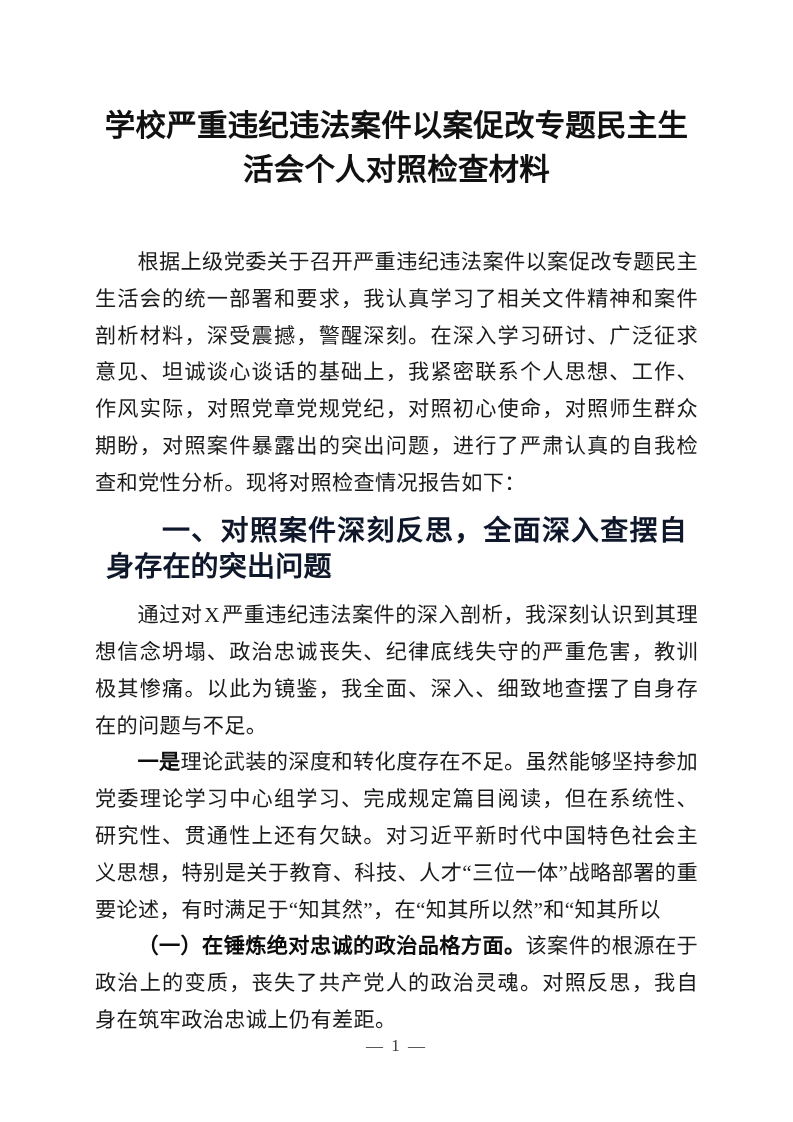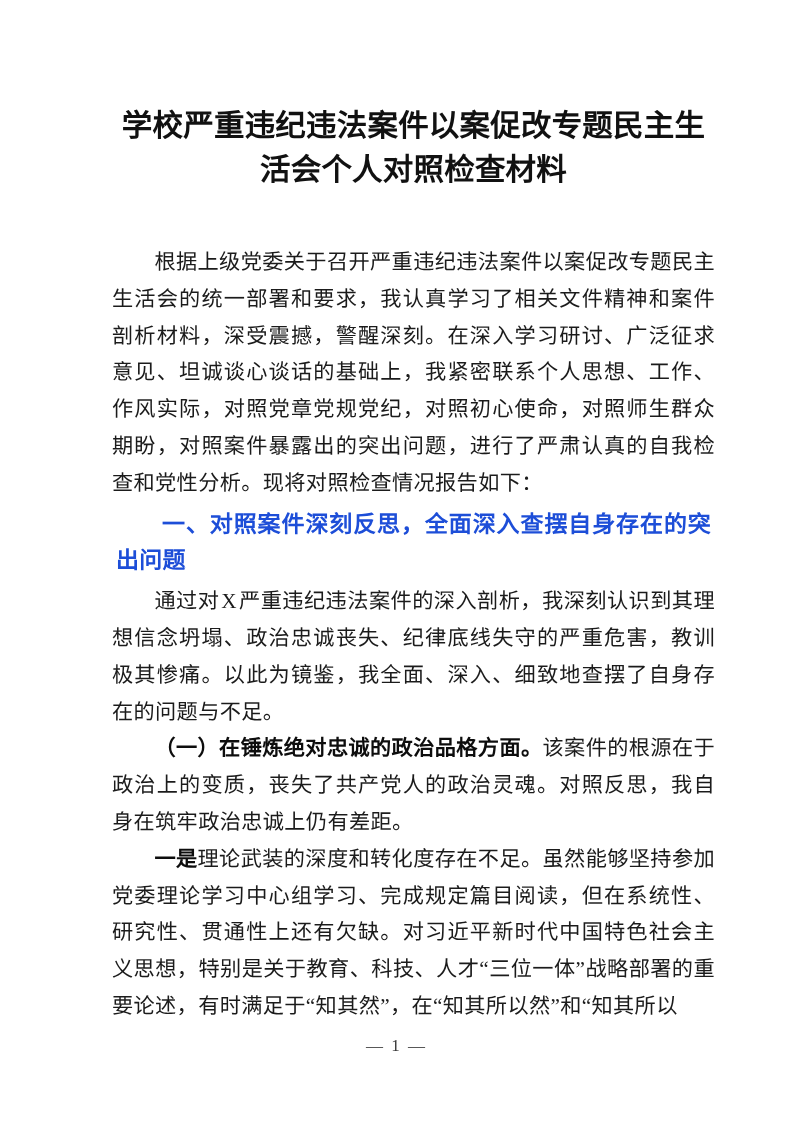--- a/index.html
+++ b/index.html
@@ -14,21 +14,21 @@
     height: 1122px;
     margin: 0 auto;
     background: #ffffff;
     box-sizing: border-box;
     overflow: hidden;
   }
 
   
   .doc-body {
     position: absolute;
-    left: 112px;
+    left: 95px;
     top: 0;
     width: 603px;
   }
 
   
   .doc-title {
     font-family: "Liberation Serif", "DejaVu Serif", serif;
     font-weight: bold;
     font-size: 30.5px;
     line-height: 44px;
@@ -59,27 +59,27 @@
   }
 
   .para.tight {
     margin-top: 0;
   }
 
   
   .heading-1 {
     font-family: "Liberation Sans", "DejaVu Sans", sans-serif;
     font-weight: bold;
-    font-size: 23px;
+    font-size: 28px;
     line-height: 36.8px;
-    color: #1d4ed8;
+    color: #0f172a;
     text-align: justify;
     text-justify: inter-ideograph;
     text-indent: 2em;
-    margin: 4px;
+    margin: 11px;
     letter-spacing: 0.2px;
   }
 
   
   .lead-bold {
     font-family: "Liberation Serif", "DejaVu Serif", serif;
     font-weight: bold;
     color: #0d0d0d;
   }
 
@@ -111,21 +111,21 @@
   <div class="doc-body">
 
     <h1 class="doc-title">学校严重违纪违法案件以案促改专题民主生活会个人对照检查材料</h1>
 
     <p class="para first-para">根据上级党委关于召开严重违纪违法案件以案促改专题民主生活会的统一部署和要求，我认真学习了相关文件精神和案件剖析材料，深受震撼，警醒深刻。在深入学习研讨、广泛征求意见、坦诚谈心谈话的基础上，我紧密联系个人思想、工作、作风实际，对照党章党规党纪，对照初心使命，对照师生群众期盼，对照案件暴露出的突出问题，进行了严肃认真的自我检查和党性分析。现将对照检查情况报告如下：</p>
 
     <p class="heading-1">一、对照案件深刻反思，全面深入查摆自身存在的突出问题</p>
 
     <p class="para tight"><span>通过对</span><span class="latin">X</span><span>严重违纪违法案件的深入剖析，我深刻认识到其理想信念坍塌、政治忠诚丧失、纪律底线失守的严重危害，教训极其惨痛。以此为镜鉴，我全面、深入、细致地查摆了自身存在的问题与不足。</span></p>
 
+    <p class="para tight"><span class="lead-bold">一是</span><span>理论武装的深度和转化度存在不足。虽然能够坚持参加党委理论学习中心组学习、完成规定篇目阅读，但在系统性、研究性、贯通性上还有欠缺。对习近平新时代中国特色社会主义思想，特别是关于教育、科技、人才“三位一体”战略部署的重要论述，有时满足于“知其然”，在“知其所以然”和“知其所以</span></p>
+
     <p class="para tight"><span class="lead-bold">（一）在锤炼绝对忠诚的政治品格方面。</span><span>该案件的根源在于政治上的变质，丧失了共产党人的政治灵魂。对照反思，我自身在筑牢政治忠诚上仍有差距。</span></p>
-
-    <p class="para tight"><span class="lead-bold">一是</span><span>理论武装的深度和转化度存在不足。虽然能够坚持参加党委理论学习中心组学习、完成规定篇目阅读，但在系统性、研究性、贯通性上还有欠缺。对习近平新时代中国特色社会主义思想，特别是关于教育、科技、人才“三位一体”战略部署的重要论述，有时满足于“知其然”，在“知其所以然”和“知其所以</span></p>
 
   </div>
 
   <div class="page-footer">— 1 —</div>
 
 </div>
 
 </body></html>

